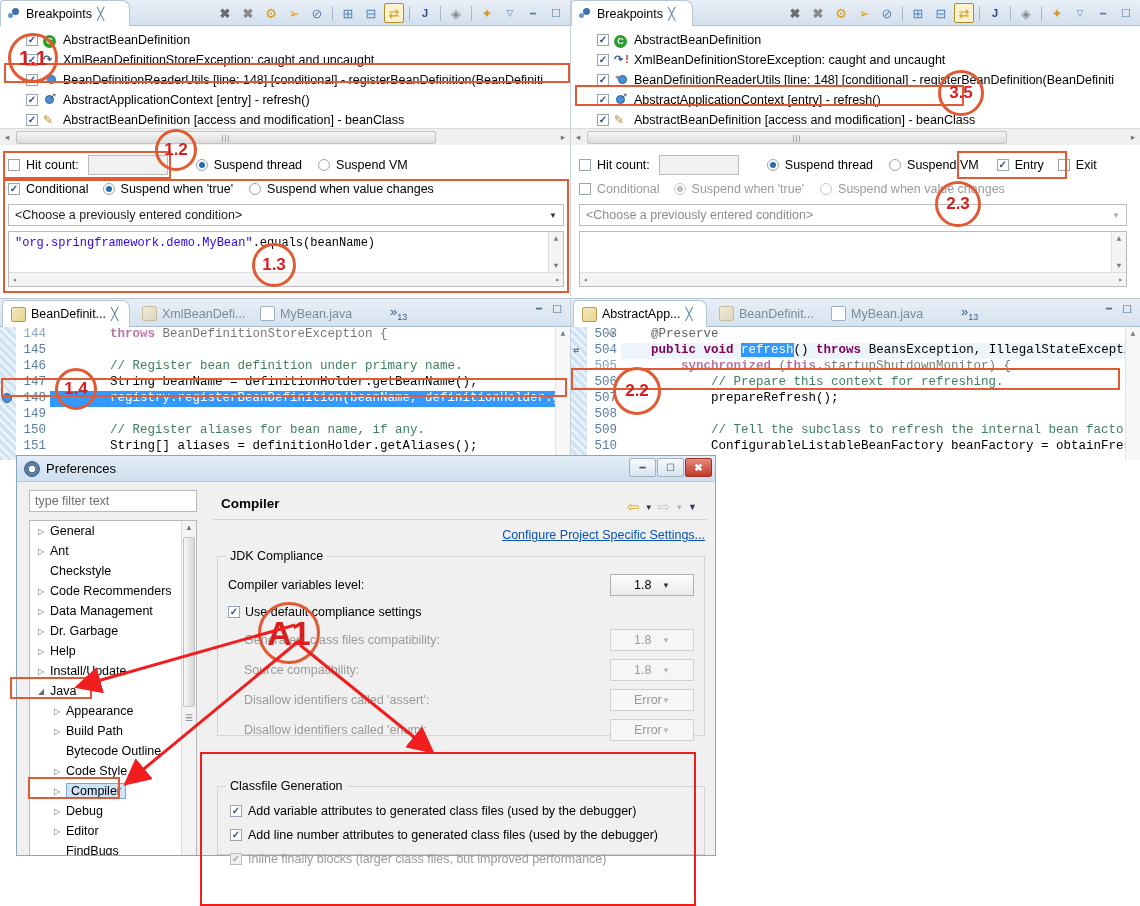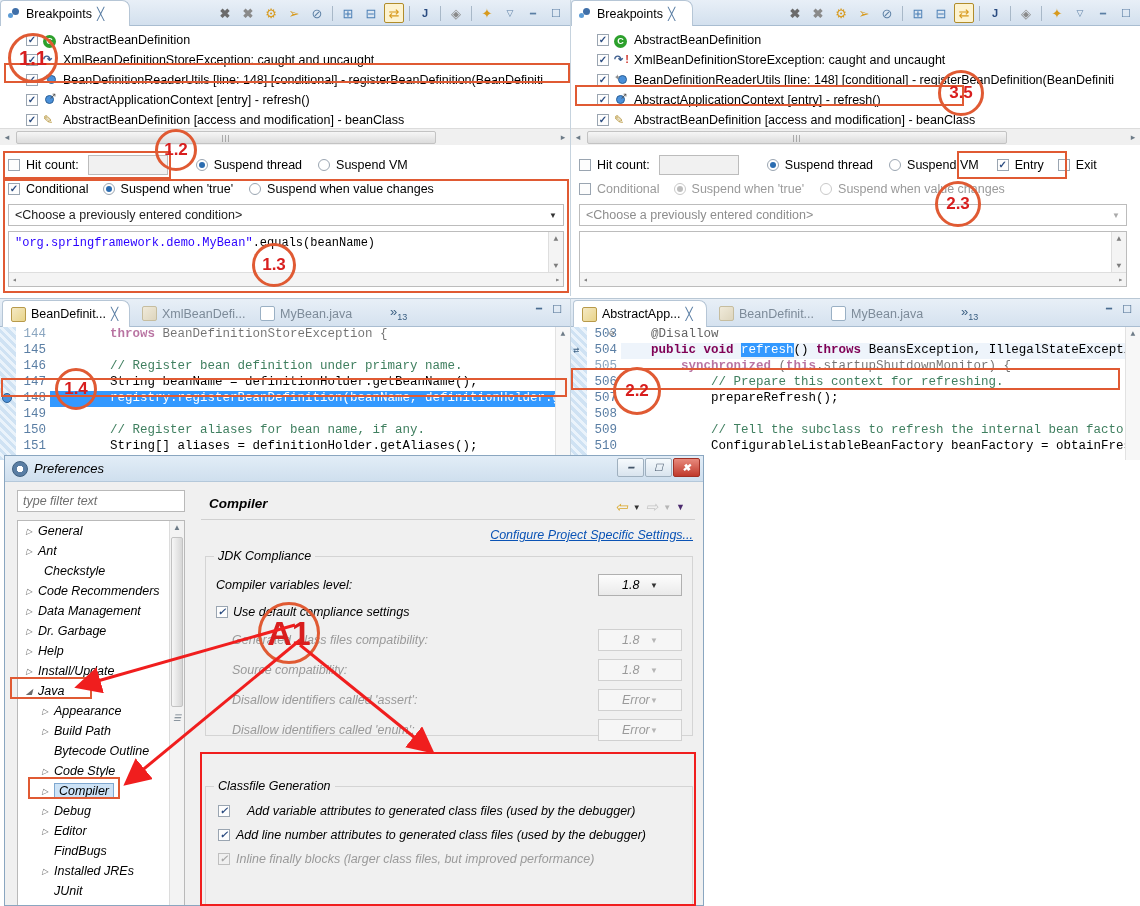--- a/index.html
+++ b/index.html
@@ -478,38 +478,38 @@
           <div class="cl">503</div>
           <div class="cl">504</div>
           <div class="cl" style="color: rgb(138, 165, 191);">505</div>
           <div class="cl">506</div>
           <div class="cl">507</div>
           <div class="cl">508</div>
           <div class="cl">509</div>
           <div class="cl">510</div>
         </div>
       <div class="codelines" id="code-right">
-          <div class="cl">    <span class="ann">@Disallow</span></div>
+          <div class="cl">    <span class="ann">@Preserve</span></div>
           <div class="cl" style="background: rgb(238, 244, 251);">    <span class="kw">public</span> <span class="kw">void</span> <span style="background:#3399ff;color:#fff;">refresh</span>() <span class="kw">throws</span> BeansException, IllegalStateException</div>
           <div class="cl" style="opacity: 0.55;">        <span class="kw">synchronized</span> (<span class="kw">this</span>.startupShutdownMonitor) {</div>
           <div class="cl"><span class="cm">            // Prepare this context for refreshing.</span></div>
           <div class="cl">            prepareRefresh();</div>
           <div class="cl"></div>
           <div class="cl"><span class="cm">            // Tell the subclass to refresh the internal bean factory</span></div>
           <div class="cl">            ConfigurableListableBeanFactory beanFactory = obtainFreshl</div>
         </div>
       <div class="ed-vsb">
           <div class="up">▲</div>
         </div>
     <span style="position: absolute; left: 2px; top: 18px; width: 11px; height: 11px; color: rgb(59, 95, 130); font-size: 10px; line-height: 11px;">⇄</span>
         <span style="position: absolute; left: 38px; top: 1px; color: rgb(107, 107, 107); font-size: 9px;">⊖</span>
       </div>
   </div>
 
-  <div class="prefs" style="left:4px;top:455px;width:700px;height:451px;font-style:italic;">
+  <div class="prefs" style="left:16px;top:455px;width:700px;height:401px;">
     <div class="prefs-title">
       <span style="width:16px;height:16px;border-radius:50%;background:radial-gradient(circle at 50% 50%,#ffffff 0 30%,#5a7ea4 31% 100%);border:1px solid #3e5f7f;display:inline-block;"></span>
       <span>Preferences</span>
       <div class="wbtns">
         <span class="wbtn">━</span>
         <span class="wbtn">☐</span>
         <span class="wbtn close">✖</span>
       </div>
     </div>
 
@@ -521,21 +521,21 @@
       <div class="tree">
         <div id="tree-nodes" style="position:absolute;left:0;top:0;right:16px;">
             <div class="tnode" style="padding-left: 6px;">
               <span class="tarrow">▷</span>
               <span>General</span>
             </div>
             <div class="tnode" style="padding-left: 6px;">
               <span class="tarrow">▷</span>
               <span>Ant</span>
             </div>
-            <div class="tnode" style="padding-left: 12px; text-align: center;">
+            <div class="tnode" style="padding-left: 6px; text-align: center;">
               <span class="tarrow"></span>
               <span>Checkstyle</span>
             </div>
             <div class="tnode" style="padding-left: 6px;">
               <span class="tarrow">▷</span>
               <span>Code Recommenders</span>
             </div>
             <div class="tnode" style="padding-left: 6px;">
               <span class="tarrow">▷</span>
               <span>Data Management</span>
@@ -667,21 +667,21 @@
             <span class="pcombo dim" style="margin-left:auto;">
               <span>Error</span>
               <span class="tri">▼</span>
             </span>
           </div>
         </div>
 
         <div class="group" style="left:4px;top:296px;right:2px;bottom:0;">
           <span class="gt">Classfile Generation</span>
           <div id="classfile-opts" style="position:absolute;left:12px;top:12px;right:6px;">
-              <div class="frow" style="height: 24px; gap: 17px;">
+              <div class="frow" style="height: 24px; gap: 6px;">
                 <span class="cbx checked"></span>
                 <span class="label">Add variable attributes to generated class files (used by the debugger)</span>
               </div>
               <div class="frow" style="height: 24px; gap: 6px;">
                 <span class="cbx checked"></span>
                 <span class="label">Add line number attributes to generated class files (used by the debugger)</span>
               </div>
               <div class="frow" style="height: 24px; gap: 6px;">
                 <span class="cbx checked disabled"></span>
                 <span class="label dim">Inline finally blocks (larger class files, but improved performance)</span>

